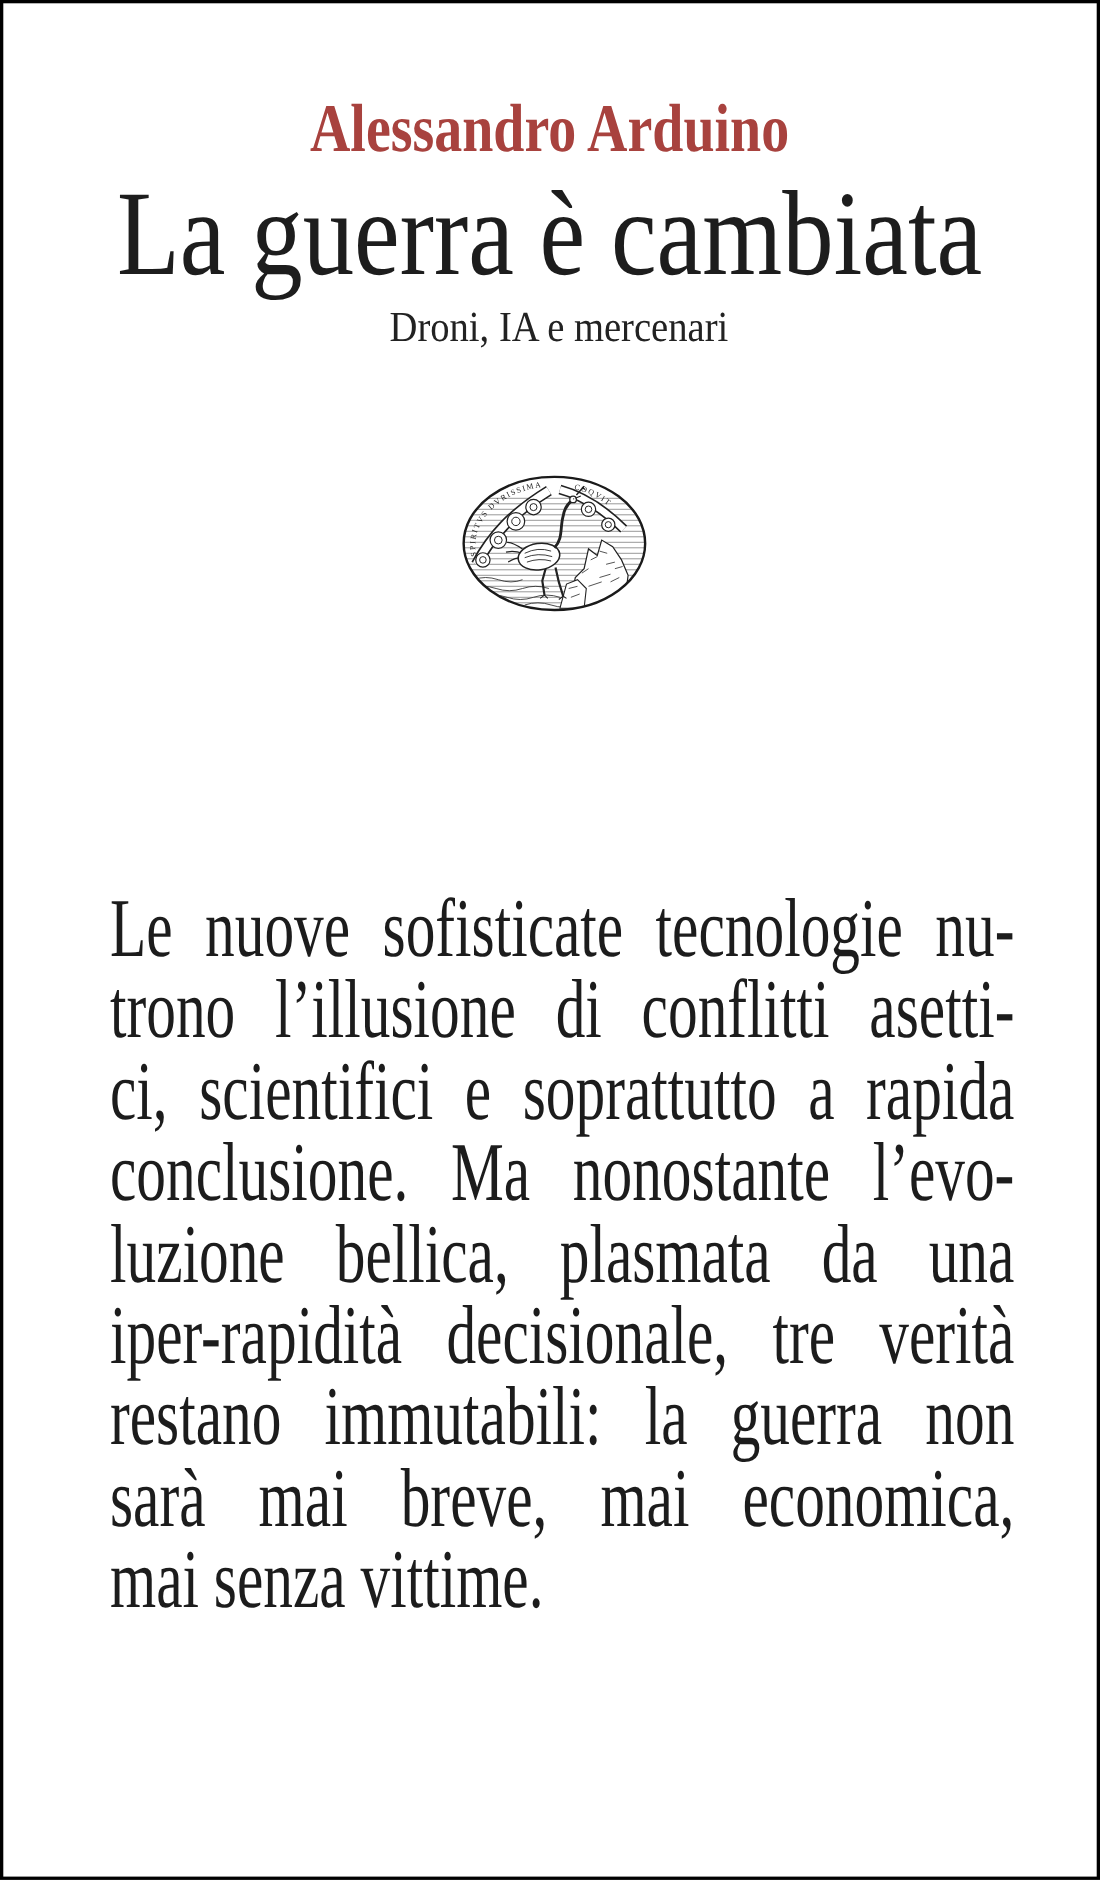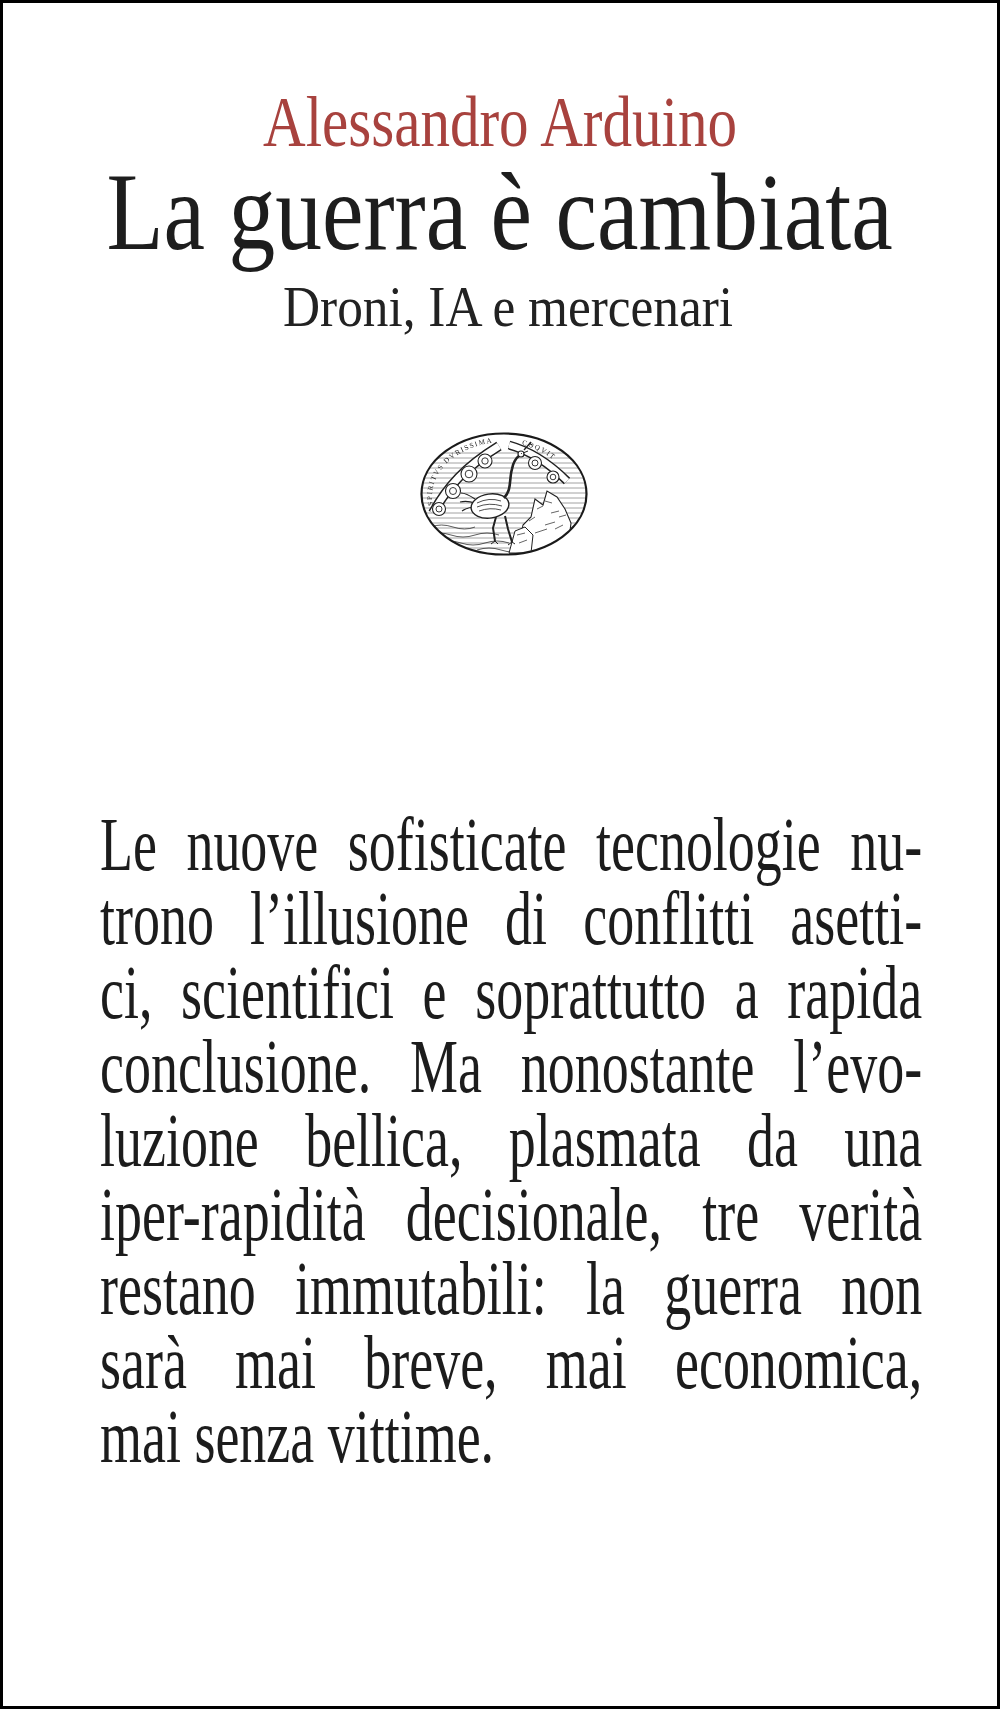--- a/index.html
+++ b/index.html
@@ -8,25 +8,25 @@
     width:1000px;height:1709px;
     box-sizing:border-box;
     background:#ffffff;
     border:3px solid #000;
     overflow:hidden;
     font-family:"Liberation Serif","DejaVu Serif",serif;
     color:#1d1d1d;
   }
   .center-line{position:absolute;left:0;right:0;text-align:center;white-space:nowrap;}
   .squeeze{display:inline-block;white-space:nowrap;}
-  .author{top:83px;font-size:72px;line-height:1;color:#a8423e;}
+  .author{top:83px;font-size:62px;line-height:1;color:#a8423e;font-weight:bold;}
   .author .squeeze{transform:scaleX(0.82);transform-origin:center top;}
   .title{top:154px;font-size:110px;line-height:1;color:#1d1d1d;}
   .title .squeeze{transform:scaleX(0.85);transform-origin:center top;}
-  .subtitle{top:275px;font-size:57px;line-height:1;color:#222;padding-left:16px;}
+  .subtitle{top:275px;font-size:39px;line-height:1;color:#222;padding-left:16px;}
   .subtitle .squeeze{transform:scaleX(0.90);transform-origin:center top;}
   .emblem{position:absolute;left:414px;top:426px;width:174px;height:130px;}
   .blurb{
     position:absolute;left:97px;top:804px;
     width:1158px;
     transform:scaleX(0.71);transform-origin:left top;
     font-size:76px;line-height:74px;color:#1c1c1c;
   }
   .blurb .bl{text-align:justify;text-align-last:justify;white-space:nowrap;}
   .blurb .bl.last{text-align:left;text-align-last:left;}

